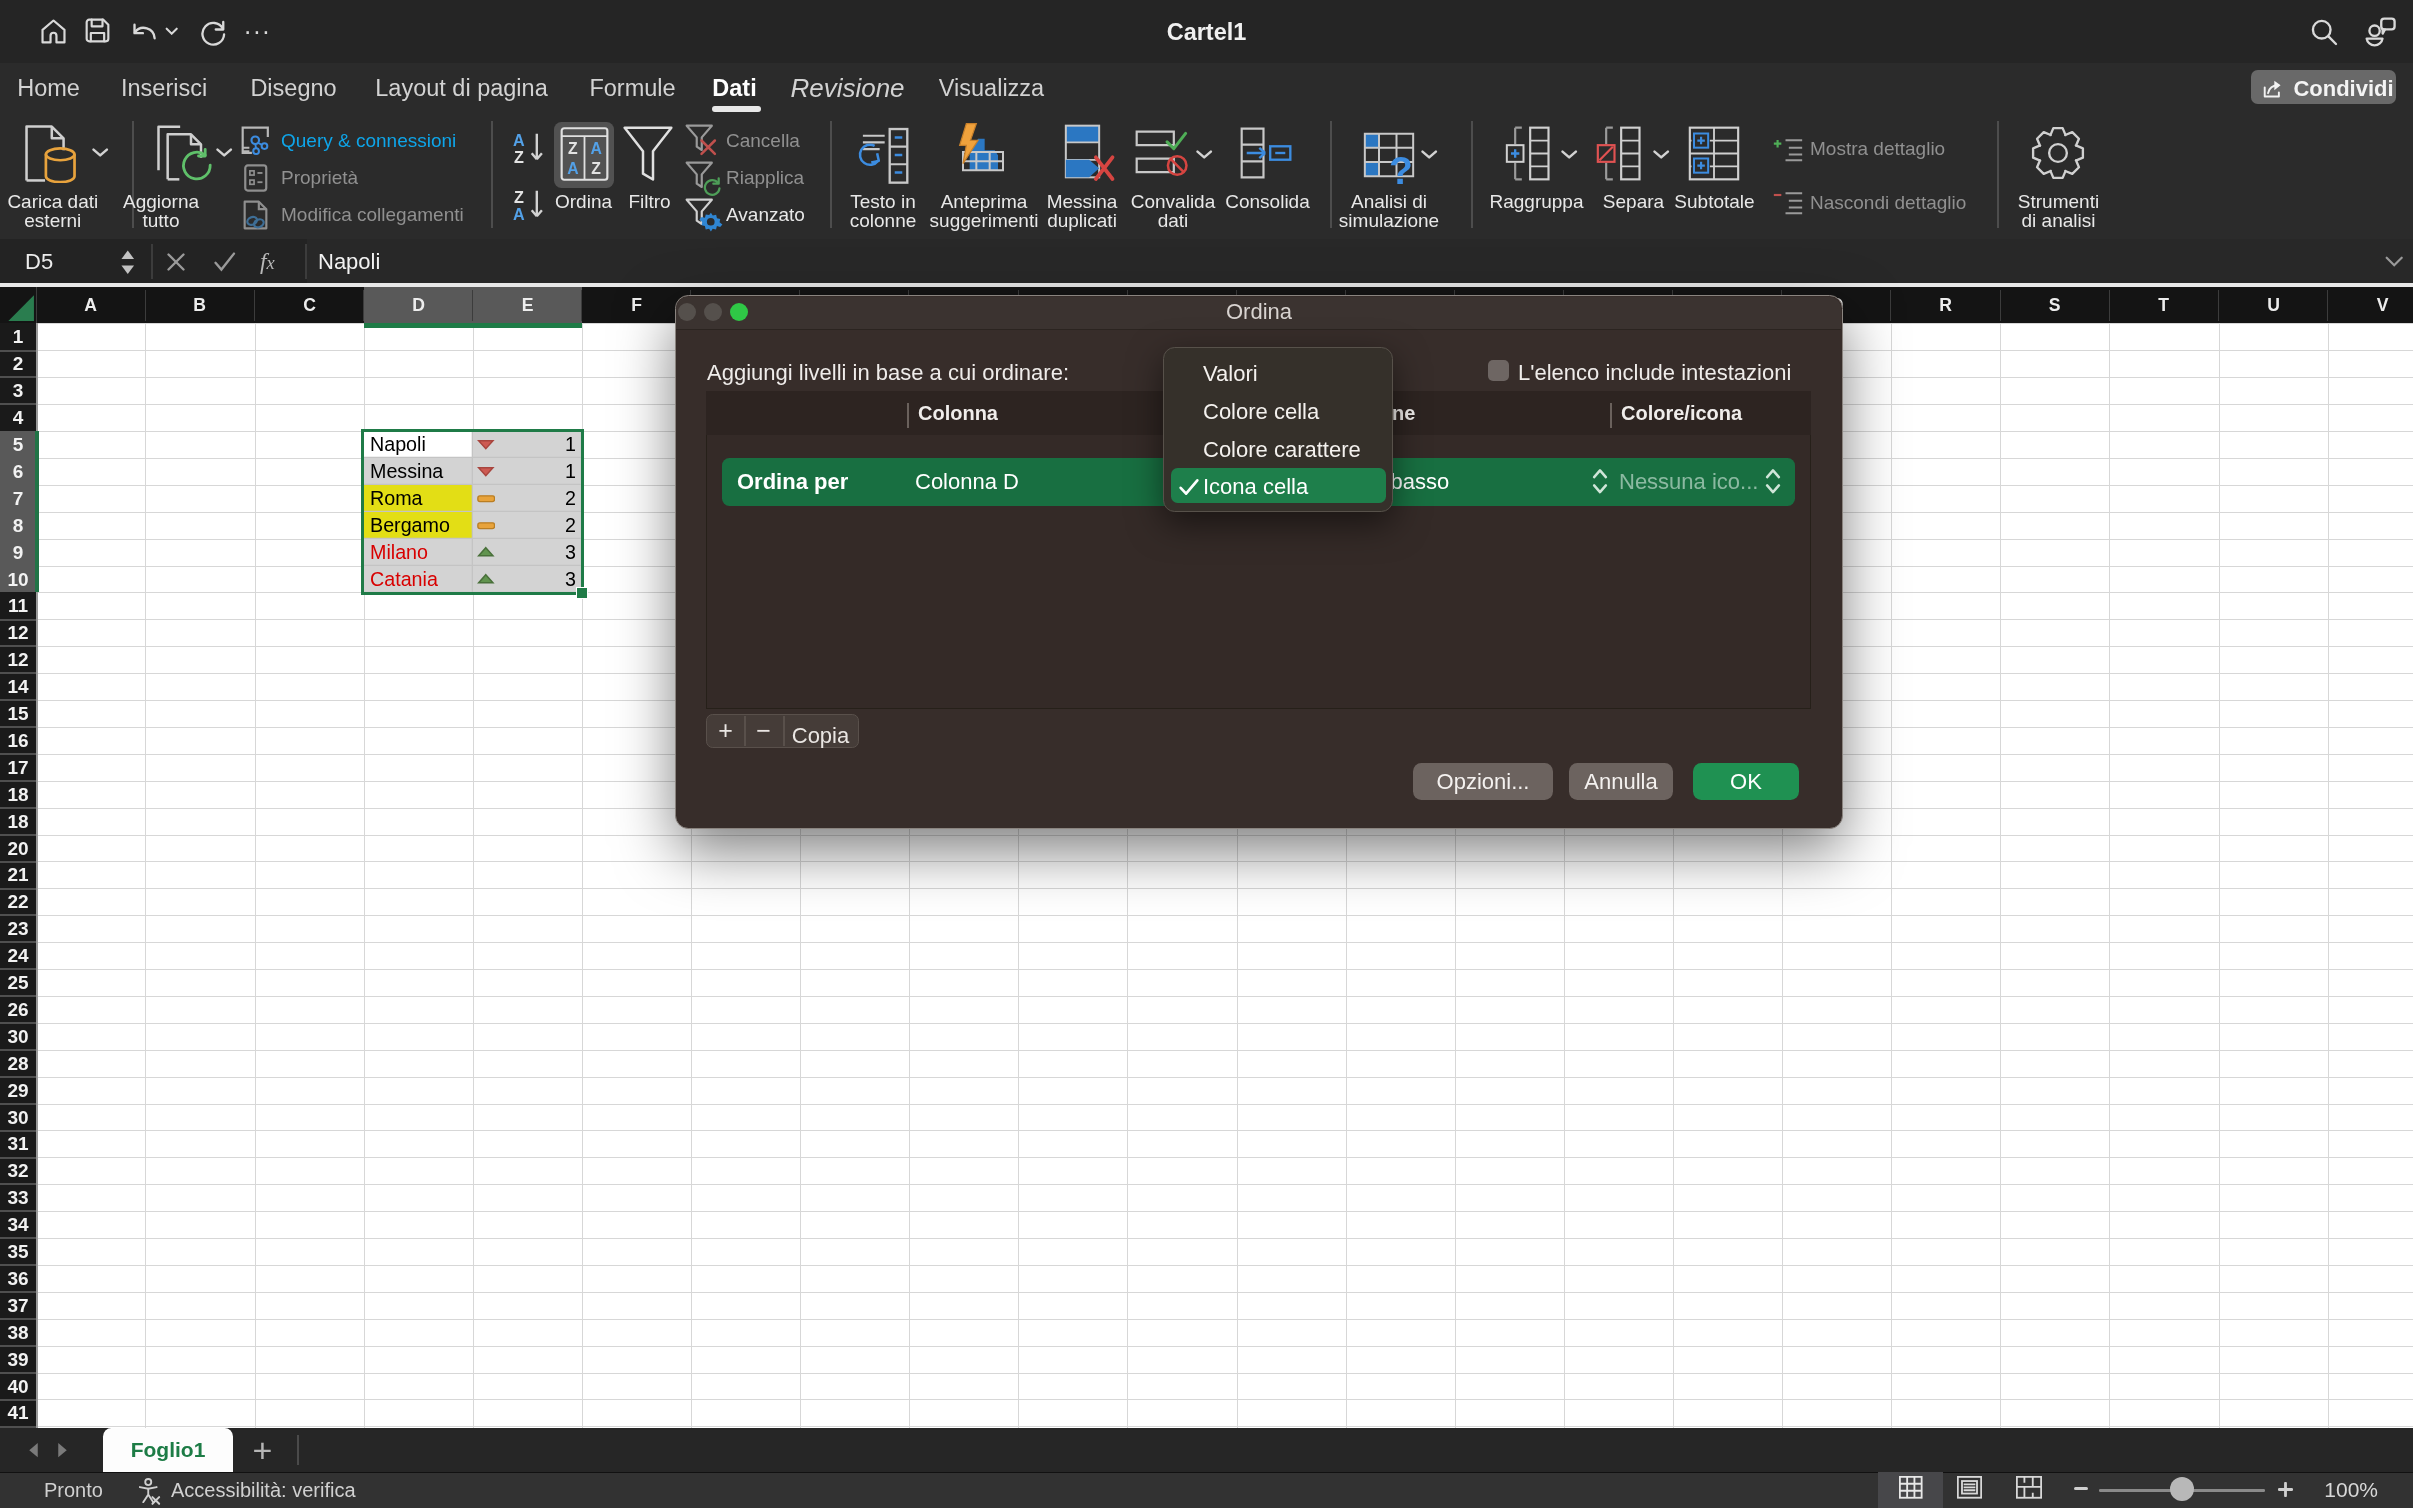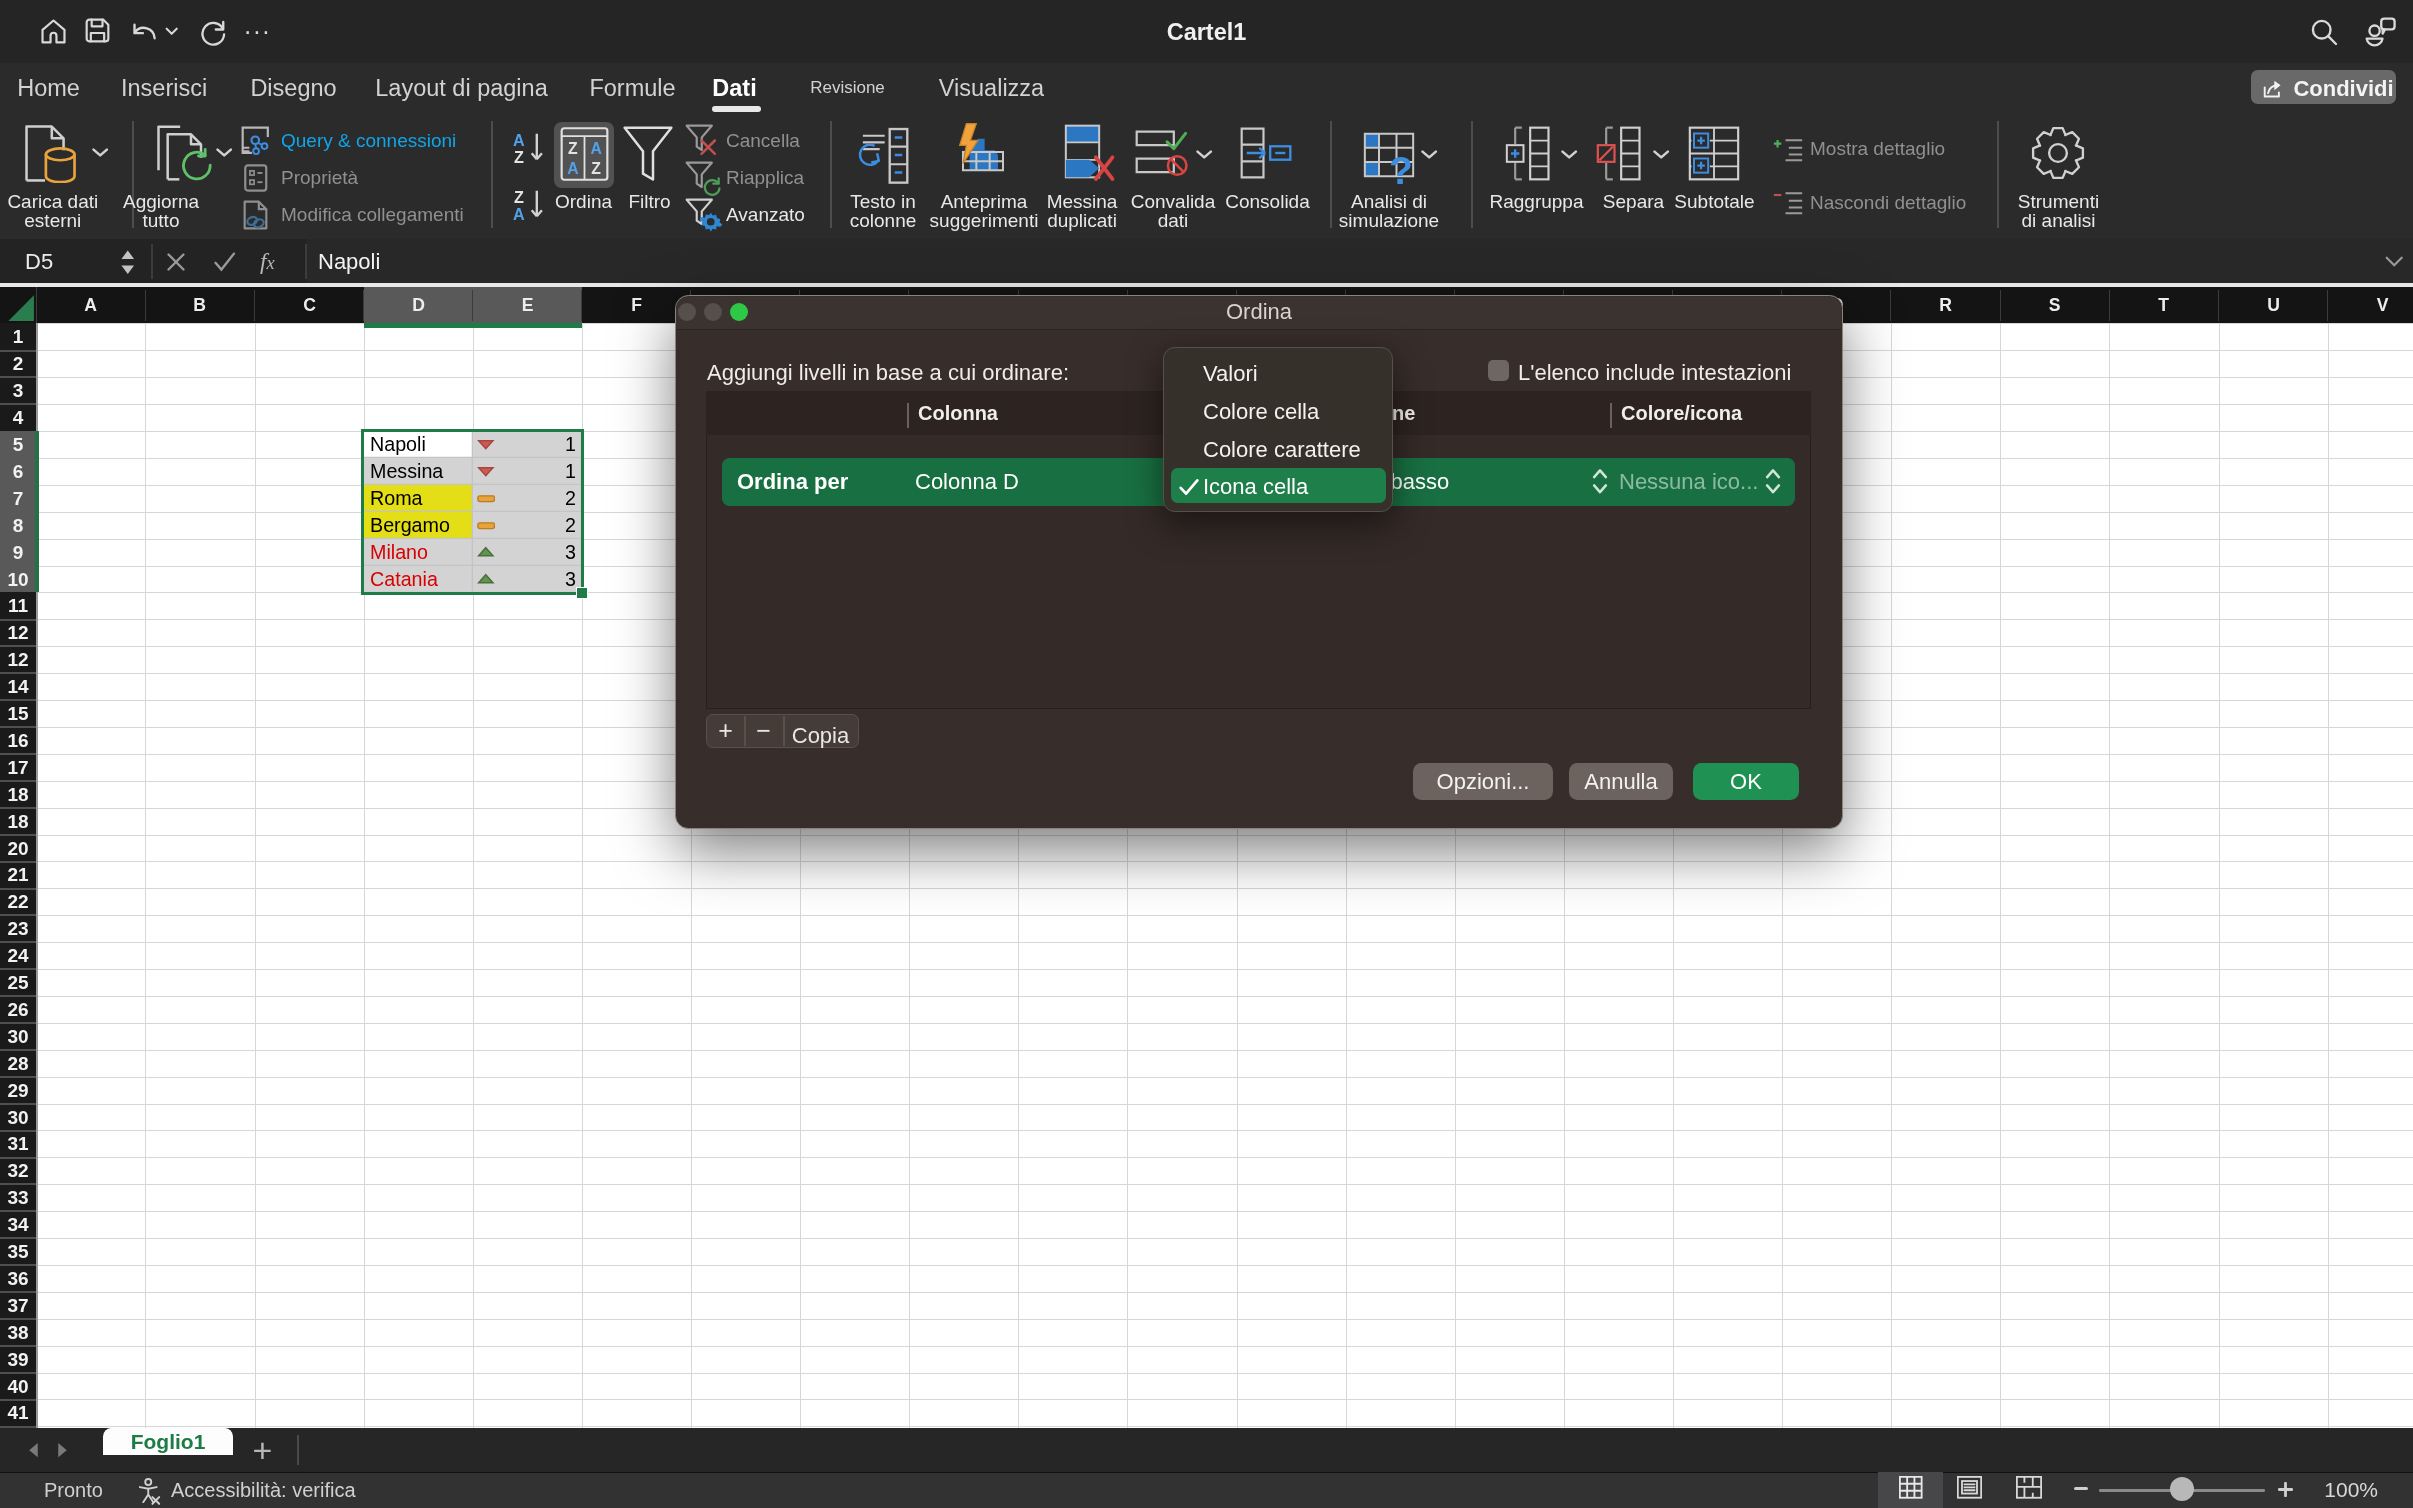--- a/index.html
+++ b/index.html
@@ -43,21 +43,21 @@
 <rect x="21.5" y="5.5" width="16" height="13" rx="3.5"></rect>
       <path d="M26 18.5 l-2.8 5 v-5" fill="#d9d9d9"></path>
     </svg>
 <div class="ab" style="left:0;top:63px;width:2413px;height:176px;background:#2b2b2b;"></div>
 <div class="ab ctr" style="left:-119px;top:74px;width:335px;height:28px;color:#d2d2d2;font-size:23.5px;font-weight:500;white-space:nowrap;">Home</div>
 <div class="ab ctr" style="left:-3.4px;top:74px;width:335px;height:28px;color:#d2d2d2;font-size:23.5px;font-weight:500;white-space:nowrap;">Inserisci</div>
 <div class="ab ctr" style="left:126px;top:74px;width:335px;height:28px;color:#d2d2d2;font-size:23.5px;font-weight:500;white-space:nowrap;">Disegno</div>
 <div class="ab ctr" style="left:294px;top:74px;width:335px;height:28px;color:#d2d2d2;font-size:23.5px;font-weight:500;white-space:nowrap;">Layout di pagina</div>
 <div class="ab ctr" style="left:465px;top:74px;width:335px;height:28px;color:#d2d2d2;font-size:23.5px;font-weight:500;white-space:nowrap;">Formule</div>
 <div class="ab ctr" style="left:567px;top:74px;width:335px;height:28px;color:#ffffff;font-size:23.5px;font-weight:bold;white-space:nowrap;">Dati</div>
-<div class="ab ctr" style="left:680px;top:74px;width:335px;height:28px;color:#d2d2d2;font-size:17px;font-weight:500;white-space:nowrap;">Revisione</div>
+<div class="ab ctr" style="left:680px;top:74px;width:335px;height:28px;color:#d2d2d2;font-size:26px;font-weight:500;white-space:nowrap;font-style:italic;">Revisione</div>
 <div class="ab ctr" style="left:824px;top:74px;width:335px;height:28px;color:#d2d2d2;font-size:23.5px;font-weight:500;white-space:nowrap;">Visualizza</div>
 <div class="ab" style="left:712px;top:106px;width:49px;height:5.9px;background:#e8e8e8;border-radius:2.9px;"></div>
 <div class="ab" style="left:2251px;top:70px;width:145px;height:34px;background:#696969;border-radius:6.7px;"></div>
 <svg class="ab" style="left:2263px;top:79px;" width="22.6" height="20" viewBox="0 0 27 24" fill="none" stroke="#f2f2f2" stroke-width="2.3" stroke-linecap="round" stroke-linejoin="round">
 <path d="M2 10 v11 h17 v-5"></path>
       <path d="M6 17 c1.5 -7.5 7 -9.5 12.5 -9.5"></path>
       <path d="M13.5 2 l7.5 5.5 -7.5 6 z" fill="#f2f2f2" stroke="none"></path>
     </svg>
 <div class="ab ctr" style="left:2288px;top:75px;width:111px;height:27px;color:#f4f4f4;font-size:22px;font-weight:bold;">Condividi</div>
 <svg class="ab" style="left:23.5px;top:124px;" width="64" height="59" viewBox="0 0 76 70" fill="none">
@@ -528,21 +528,21 @@
     </svg>
 <div class="ab" style="left:361px;top:429px;width:223px;height:166px;border:3.8px solid #1f7b47;box-sizing:border-box;"></div>
 <div class="ab" style="left:576px;top:587px;width:11.7px;height:11.7px;background:#1f7b47;border:1.7px solid #ffffff;box-sizing:border-box;"></div>
 <div class="ab" style="left:0;top:1428px;width:2413px;height:44px;background:#262626;"></div>
 <svg class="ab" style="left:25px;top:1441px;" width="17" height="18.4" viewBox="0 0 24 26">
       <path d="M18 3 L6 13 L18 23 Z" fill="#7a7a7a"></path>
     </svg>
 <svg class="ab" style="left:54px;top:1441px;" width="17" height="18.4" viewBox="0 0 24 26">
       <path d="M6 3 L18 13 L6 23 Z" fill="#7a7a7a"></path>
     </svg>
-<div class="ab ctr" style="left:103px;top:1428px;width:130px;height:27px;background:#fdfdfd;border-radius:8.4px 8.4px 0 0;color:#1d7c46;font-size:21px;font-weight:bold;">Foglio1</div>
+<div class="ab ctr" style="left:103px;top:1428px;width:130px;height:44px;background:#fdfdfd;border-radius:8.4px 8.4px 0 0;color:#1d7c46;font-size:21px;font-weight:bold;">Foglio1</div>
 <div class="ab ctr" style="left:243px;top:1430px;width:39px;height:40px;color:#b5b5b5;font-size:34px;font-weight:300;">+</div>
 <div class="ab" style="left:297px;top:1435px;width:1.7px;height:30px;background:#4a4a4a;"></div>
 <div class="ab" style="left:0;top:1472px;width:2413px;height:1.7px;background:#111111;"></div>
 <div class="ab" style="left:0;top:1473px;width:2413px;height:35px;background:#323232;"></div>
 <div class="ab lft" style="left:44px;top:1478px;width:168px;height:25px;color:#d0d0d0;font-size:20px;">Pronto</div>
 <svg class="ab" style="left:134px;top:1477px;" width="28.5" height="28.5" viewBox="0 0 34 34" fill="none" stroke="#d0d0d0" stroke-width="2.2" stroke-linecap="round">
 <circle cx="17" cy="6" r="3.6"></circle>
       <path d="M7 12 l10 2 l10 -2"></path>
       <path d="M17 14 v7 l-6 9 M17 21 l6 9"></path>
 <path d="M22 24 l8 8 M30 24 l-8 8" stroke-width="2.4"></path>

